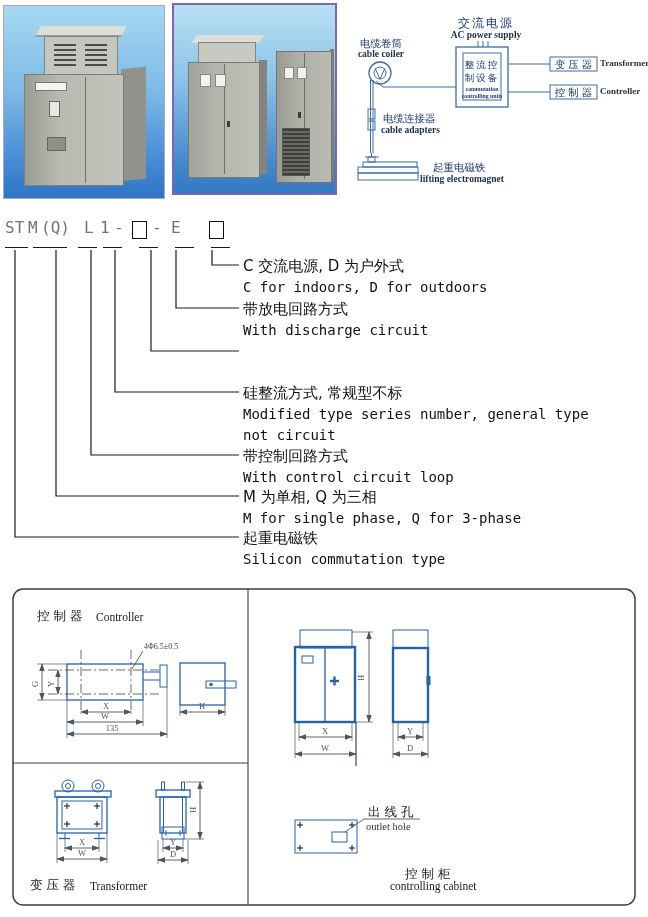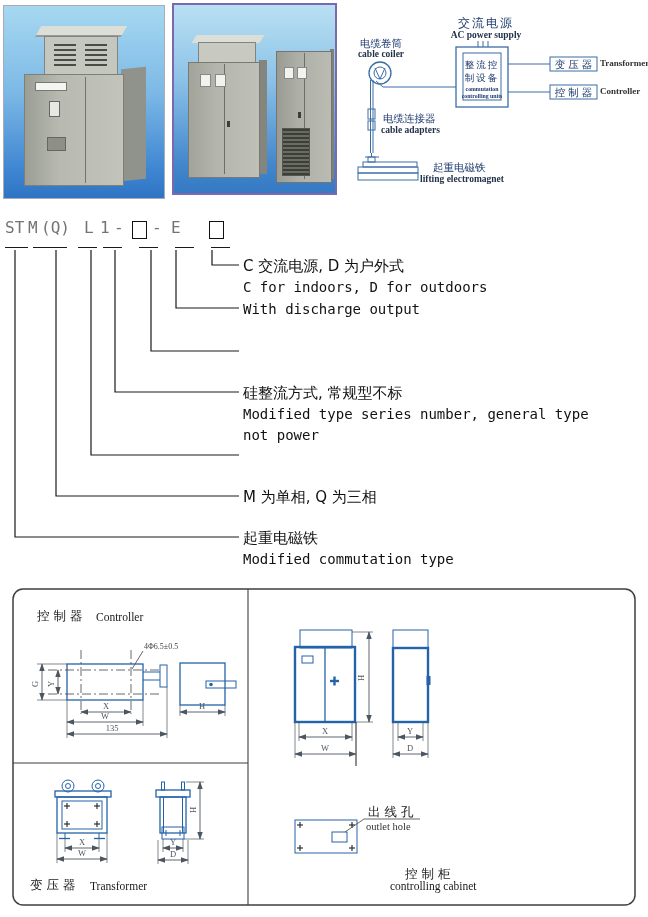--- a/index.html
+++ b/index.html
@@ -217,35 +217,39 @@
     <polyline class="leads" points="91,1 91,206 239,206"></polyline>
     <polyline class="leads" points="56,1 56,247 239,247"></polyline>
     <polyline class="leads" points="15,1 15,288 239,288"></polyline>
   </svg>
 
   <div class="mlabel" style="top:256px">
     <div class="cn">C 交流电源, D 为户外式</div>
     <div class="en">C for indoors, D for outdoors</div>
   </div>
   <div class="mlabel" style="top:299px">
-    <div class="en">With discharge output</div>
+    <div class="cn">带放电回路方式</div>
+    <div class="en">With discharge circuit</div>
   </div>
   <div class="mlabel" style="top:383px">
     <div class="cn">硅整流方式, 常规型不标</div>
     <div class="en">Modified type series number, general type</div>
-    <div class="en">not power</div>
+    <div class="en">not circuit</div>
   </div>
   <div class="mlabel" style="top:446px">
+    <div class="cn">带控制回路方式</div>
+    <div class="en">With control circuit loop</div>
   </div>
   <div class="mlabel" style="top:487px">
     <div class="cn">M 为单相, Q 为三相</div>
+    <div class="en">M for single phase, Q for 3-phase</div>
   </div>
   <div class="mlabel" style="top:528px">
     <div class="cn">起重电磁铁</div>
-    <div class="en">Modified commutation type</div>
+    <div class="en">Silicon commutation type</div>
   </div>
 
   <svg width="624" height="318" viewBox="0 0 624 318" style="left:12px;top:588px">
     <defs>
       <marker id="arr" viewBox="0 0 10 10" refX="9" refY="5" markerWidth="9" markerHeight="9" orient="auto-start-reverse">
         <path d="M0,1.5 L10,5 L0,8.5 z" class="arrf"></path>
       </marker>
     </defs>
 
     <rect class="frame" x="1" y="1" width="622" height="316" rx="10"></rect>

